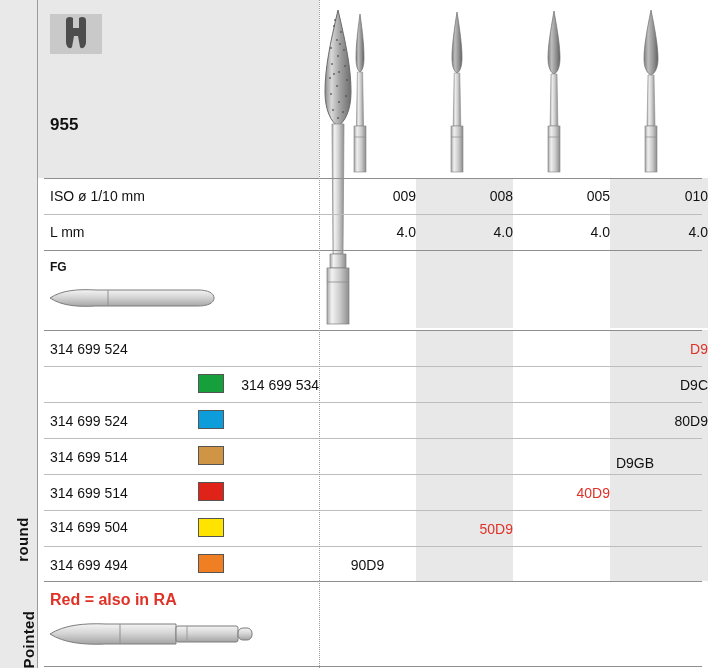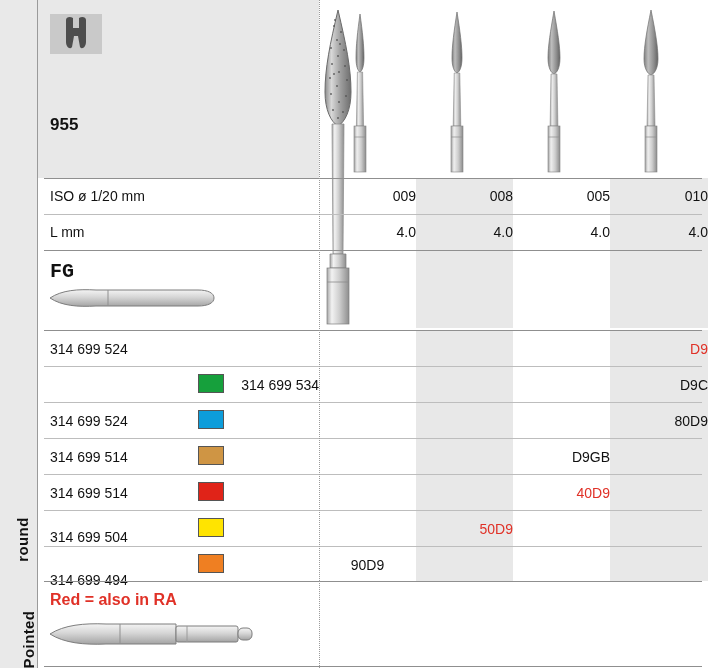--- a/index.html
+++ b/index.html
@@ -133,24 +133,23 @@
     position: absolute;
     left: 160px;
     width: 26px; height: 19px;
     border: 1px solid #555;
     box-sizing: border-box;
   }
 
   .fg-label {
     position: absolute;
     left: 12px;
-    font-size: 20px;
+    font-size: 12px;
     font-weight: bold;
     color: #111;
-    font-family: Liberation Mono, monospace;
   }
 
   .note-red {
     position: absolute;
     left: 12px;
     font-size: 16px;
     font-weight: bold;
     color: #e03127;
   }
 </style>
@@ -278,21 +277,21 @@
       </svg>
     </div>
 
     <div class="shade" style="position:absolute;left:378px;top:178px;width:97px;height:150px;"></div>
     <div class="shade" style="position:absolute;left:572px;top:178px;width:98px;height:150px;"></div>
     <div class="shade" style="position:absolute;left:378px;top:330px;width:97px;height:251px;"></div>
     <div class="shade" style="position:absolute;left:572px;top:330px;width:98px;height:251px;"></div>
 
     <div class="hline dark" style="top:178px;"></div>
     <div class="row" style="top:178px;height:36px;">
-      <div class="col-head tlabel" style="top:10px;">ISO ø 1/20 mm</div>
+      <div class="col-head tlabel" style="top:10px;">ISO ø 1/10 mm</div>
       <div class="c1 tval" style="top:10px;">009</div>
       <div class="c2 tval" style="top:10px;">008</div>
       <div class="c3 tval" style="top:10px;">005</div>
       <div class="c4 tval" style="top:10px;">010</div>
     </div>
 
     <div class="hline" style="top:214px;"></div>
     <div class="row" style="top:214px;height:36px;">
       <div class="col-head tlabel" style="top:10px;">L mm</div>
       <div class="c1 tval" style="top:10px;">4.0</div>
@@ -346,47 +345,47 @@
       <div class="c3 tval" style="top:11px;"></div>
       <div class="c4 tval" style="top:11px;">80D9</div>
     </div>
 
     <div class="hline" style="top:438px;"></div>
     <div class="row" style="top:438px;height:36px;">
       <div class="col-head refnum" style="top:11px;">314 699 514</div>
       <div class="swatch" style="top:8px;background:#cf9544;"></div>
       <div class="c1 tval" style="top:11px;"></div>
       <div class="c2 tval" style="top:11px;"></div>
-      <div class="c3 tval" style="top:11px;">D9GB</div>
+      <div class="c3 tval" style="top:17px;padding-left:44px;">D9GB</div>
       <div class="c4 tval" style="top:11px;"></div>
     </div>
 
     <div class="hline" style="top:474px;"></div>
     <div class="row" style="top:474px;height:36px;">
       <div class="col-head refnum" style="top:11px;">314 699 514</div>
       <div class="swatch" style="top:8px;background:#e02318;"></div>
       <div class="c1 tval" style="top:11px;"></div>
       <div class="c2 tval" style="top:11px;"></div>
       <div class="c3 tval red" style="top:11px;">40D9</div>
       <div class="c4 tval" style="top:11px;"></div>
     </div>
 
     <div class="hline" style="top:510px;"></div>
     <div class="row" style="top:510px;height:36px;">
-      <div class="col-head refnum" style="top:19px;">314 699 504</div>
+      <div class="col-head refnum" style="top:9px;">314 699 504</div>
       <div class="swatch" style="top:8px;background:#ffe400;"></div>
       <div class="c1 tval" style="top:11px;"></div>
       <div class="c2 tval red" style="top:11px;">50D9</div>
       <div class="c3 tval" style="top:11px;"></div>
       <div class="c4 tval" style="top:11px;"></div>
     </div>
 
     <div class="hline" style="top:546px;"></div>
     <div class="row" style="top:546px;height:35px;">
-      <div class="col-head refnum" style="top:26px;">314 699 494</div>
+      <div class="col-head refnum" style="top:11px;">314 699 494</div>
       <div class="swatch" style="top:8px;background:#ef7f22;"></div>
       <div class="c1 tval" style="top:11px;text-align:center;">90D9</div>
       <div class="c2 tval" style="top:11px;"></div>
       <div class="c3 tval" style="top:11px;"></div>
       <div class="c4 tval" style="top:11px;"></div>
     </div>
 
     <div class="hline dark" style="top:581px;"></div>
     <div class="note-red" style="top:591px;">Red = also in RA</div>
     <div style="position:absolute;left:10px;top:620px;width:215px;height:28px;">

